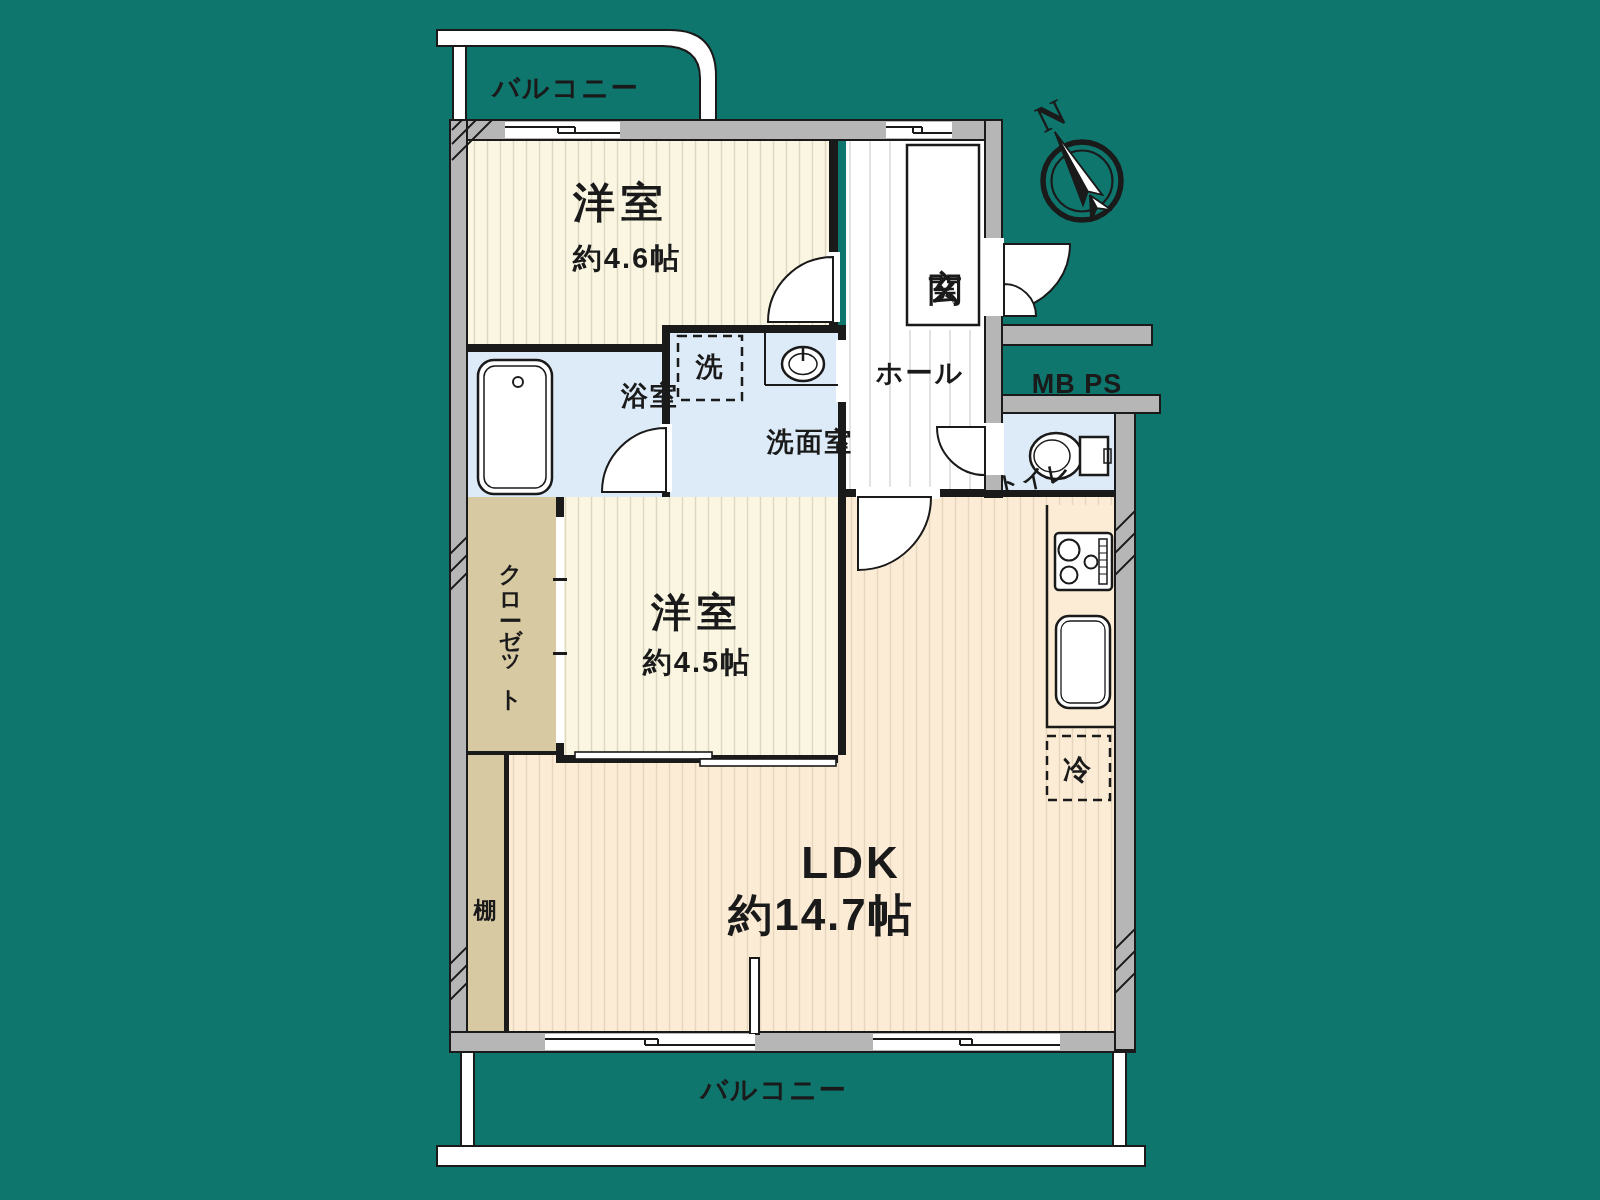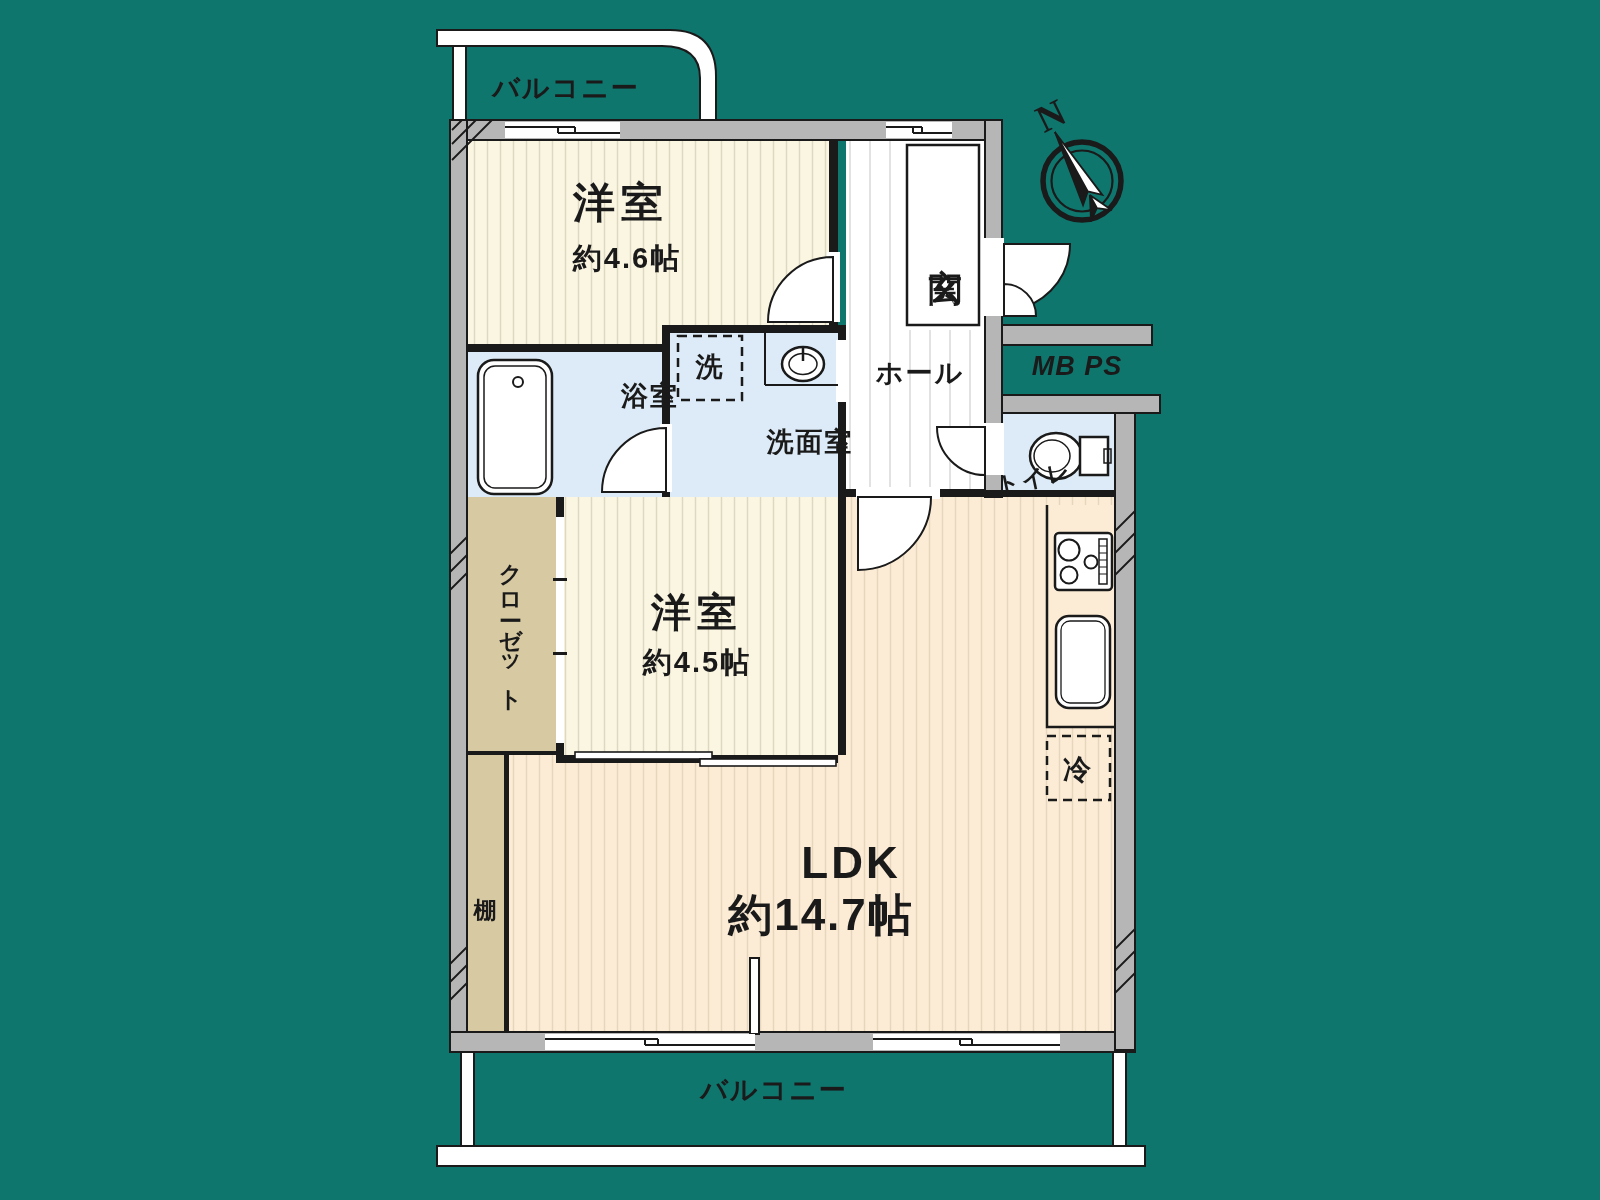--- a/index.html
+++ b/index.html
@@ -206,21 +206,21 @@
       <polygon points="0,16 12,40 0,31" fill="#fff" stroke="#1a1a1a" stroke-width="1.8"></polygon>
     </g>
   </g>
 </svg>
 
   <div class="lbl s27" style="left:566px;top:88px;">バルコニー</div>
   <div class="lbl t42" style="left:621px;top:203px;">洋室</div>
   <div class="lbl s29" style="left:621px;top:258px;padding-left:12px;">約4.6帖</div>
   <div class="lbl vert s33" style="left:945px;top:248px;">玄関</div>
   <div class="lbl s27" style="left:920px;top:373px;">ホール</div>
-  <div class="lbl s27" style="left:1077px;top:366px;letter-spacing:1px;font-style:italic;">MB PS</div>
+  <div class="lbl s27" style="left:1077px;top:384px;letter-spacing:1px;">MB PS</div>
   <div class="lbl s27" style="left:618px;top:396px;margin-left:32px;">浴室</div>
   <div class="lbl s27" style="left:710px;top:367px;">洗</div>
   <div class="lbl s27" style="left:769px;top:442px;margin-left:41px;">洗面室</div>
   <div class="lbl s23 rot-toilet" style="left:1034px;top:478px;">トイレ</div>
   <div class="lbl vert s23" style="left:511px;top:625px;letter-spacing:4px;">クローゼット</div>
   <div class="lbl t40" style="left:697px;top:612px;">洋室</div>
   <div class="lbl s29" style="left:697px;top:662px;">約4.5帖</div>
   <div class="lbl t44" style="left:851px;top:863px;">LDK</div>
   <div class="lbl s32" style="left:821px;top:915px;">約14.7帖</div>
   <div class="lbl s23" style="left:486px;top:910px;">棚</div>

